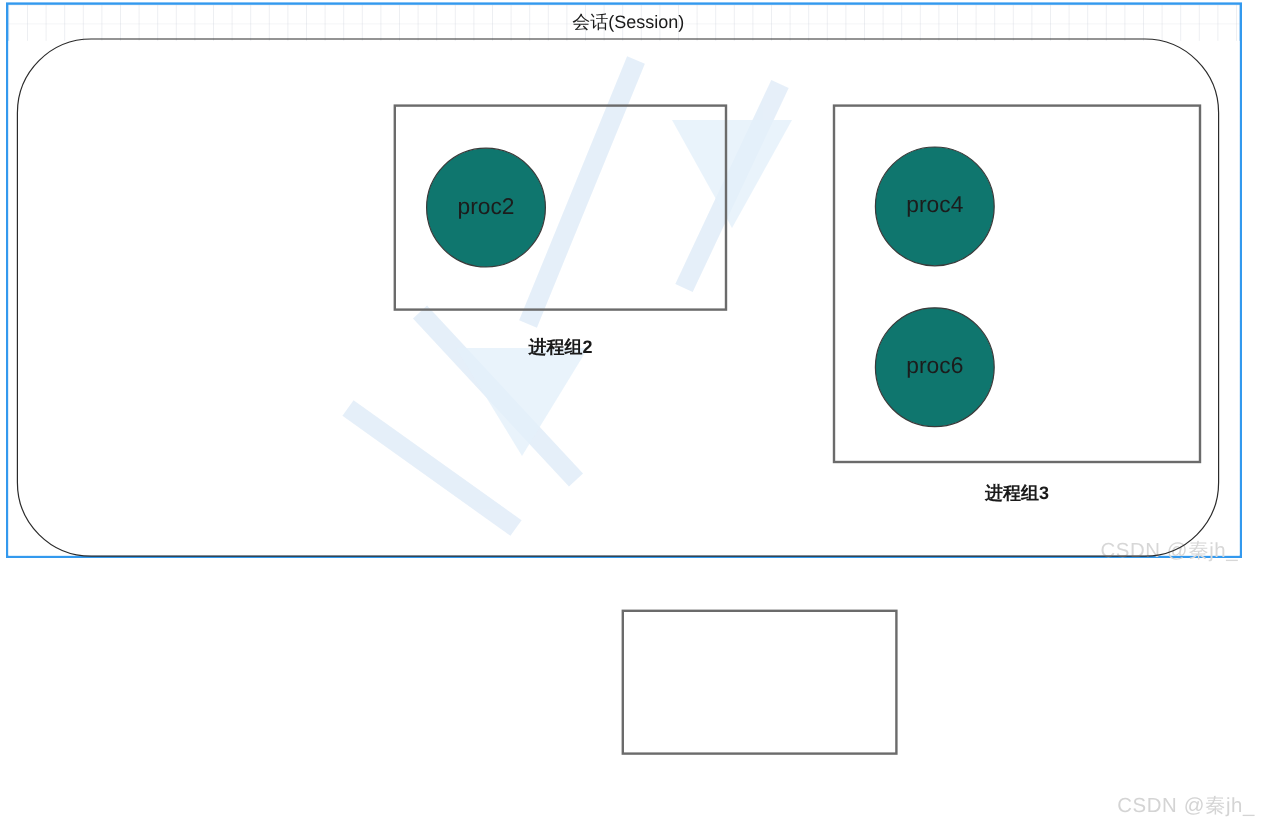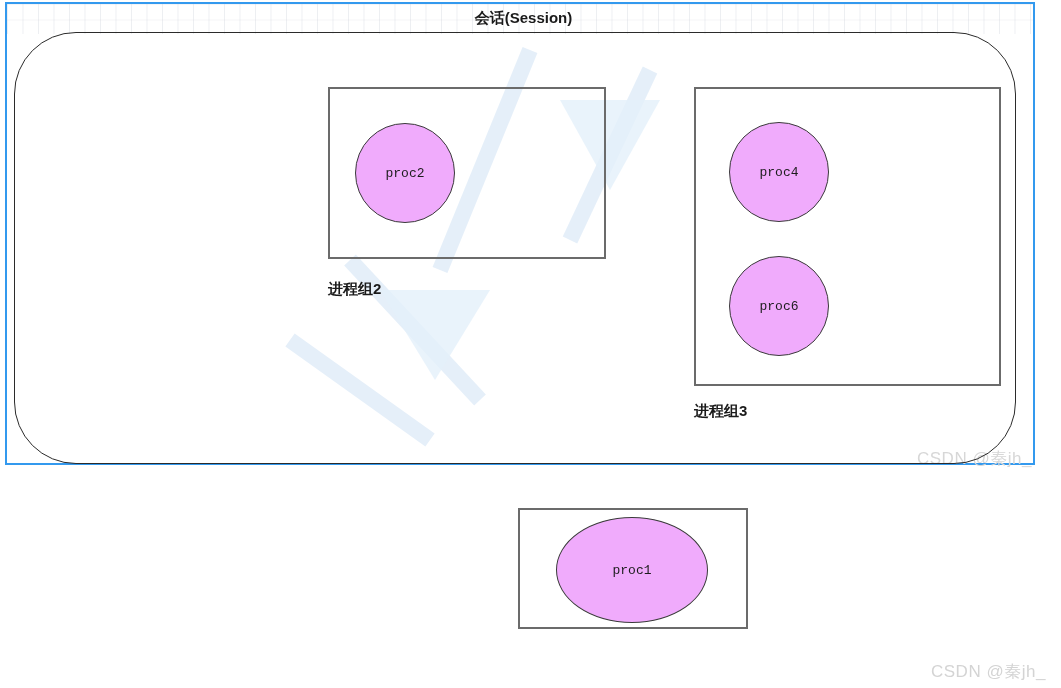--- a/index.html
+++ b/index.html
@@ -45,21 +45,21 @@
   }
 
   
   .diagram-title {
     position: absolute;
     left: 0;
     top: 9px;
     width: 1047px;
     text-align: center;
     font-size: 15px;
-    font-weight: bold;
+    font-weight: normal;
     color: #1a1a1a;
     letter-spacing: 0px;
     z-index: 8;
   }
 
   
   .session-box {
     position: absolute;
     left: 14px;
     top: 32px;
@@ -99,46 +99,47 @@
     border: 2px solid #6b6b6b;
     box-sizing: border-box;
     background: transparent;
     z-index: 6;
   }
   .group-label {
     position: absolute;
     font-size: 15px;
     font-weight: bold;
     color: #1a1a1a;
+    text-align: center;
     white-space: nowrap;
     z-index: 7;
   }
 
   
   .group2-box   { left: 328px; top: 87px;  width: 278px; height: 172px; }
   .group2-label { left: 328px; top: 280px; width: 278px; }
   
   .group3-box   { left: 694px; top: 87px;  width: 307px; height: 299px; }
   .group3-label { left: 694px; top: 402px; width: 307px; }
   
   .group1-box   { left: 518px; top: 508px; width: 230px; height: 121px; }
   .group1-label { left: 518px; top: 650px; width: 230px; }
 
   
   .proc {
     position: absolute;
-    background: #f0abfc;
+    background: #0f766e;
     border: 1.6px solid #3a3a3a;
     border-radius: 50%;
     display: flex;
     align-items: center;
     justify-content: center;
-    font-size: 13px;
+    font-size: 19px;
     color: #1c1c1c;
-    font-family: Liberation Mono, monospace;
+    font-family: Liberation Sans, sans-serif;
     z-index: 7;
     box-sizing: border-box;
   }
   .proc-circle { width: 100px; height: 100px; }
   .proc-ellipse { width: 152px; height: 106px; }
 
   .proc2 { left: 355px; top: 123px; }
   .proc3 { left: 485px; top: 123px; }
   .proc4 { left: 729px; top: 122px; }
   .proc5 { left: 869px; top: 122px; }
@@ -177,17 +178,16 @@
   <div class="group-box group2-box"></div>
   <div class="proc proc-circle proc2">proc2</div>
   <div class="group-label group2-label">进程组2</div>
 
   <div class="group-box group3-box"></div>
   <div class="proc proc-circle proc4">proc4</div>
   <div class="proc proc-circle proc6">proc6</div>
   <div class="group-label group3-label">进程组3</div>
 
   <div class="group-box group1-box"></div>
-  <div class="proc proc-ellipse proc1">proc1</div>
 
   <div class="watermark watermark-footer">CSDN @秦jh_</div>
 
 </div>
 
 </body></html>

